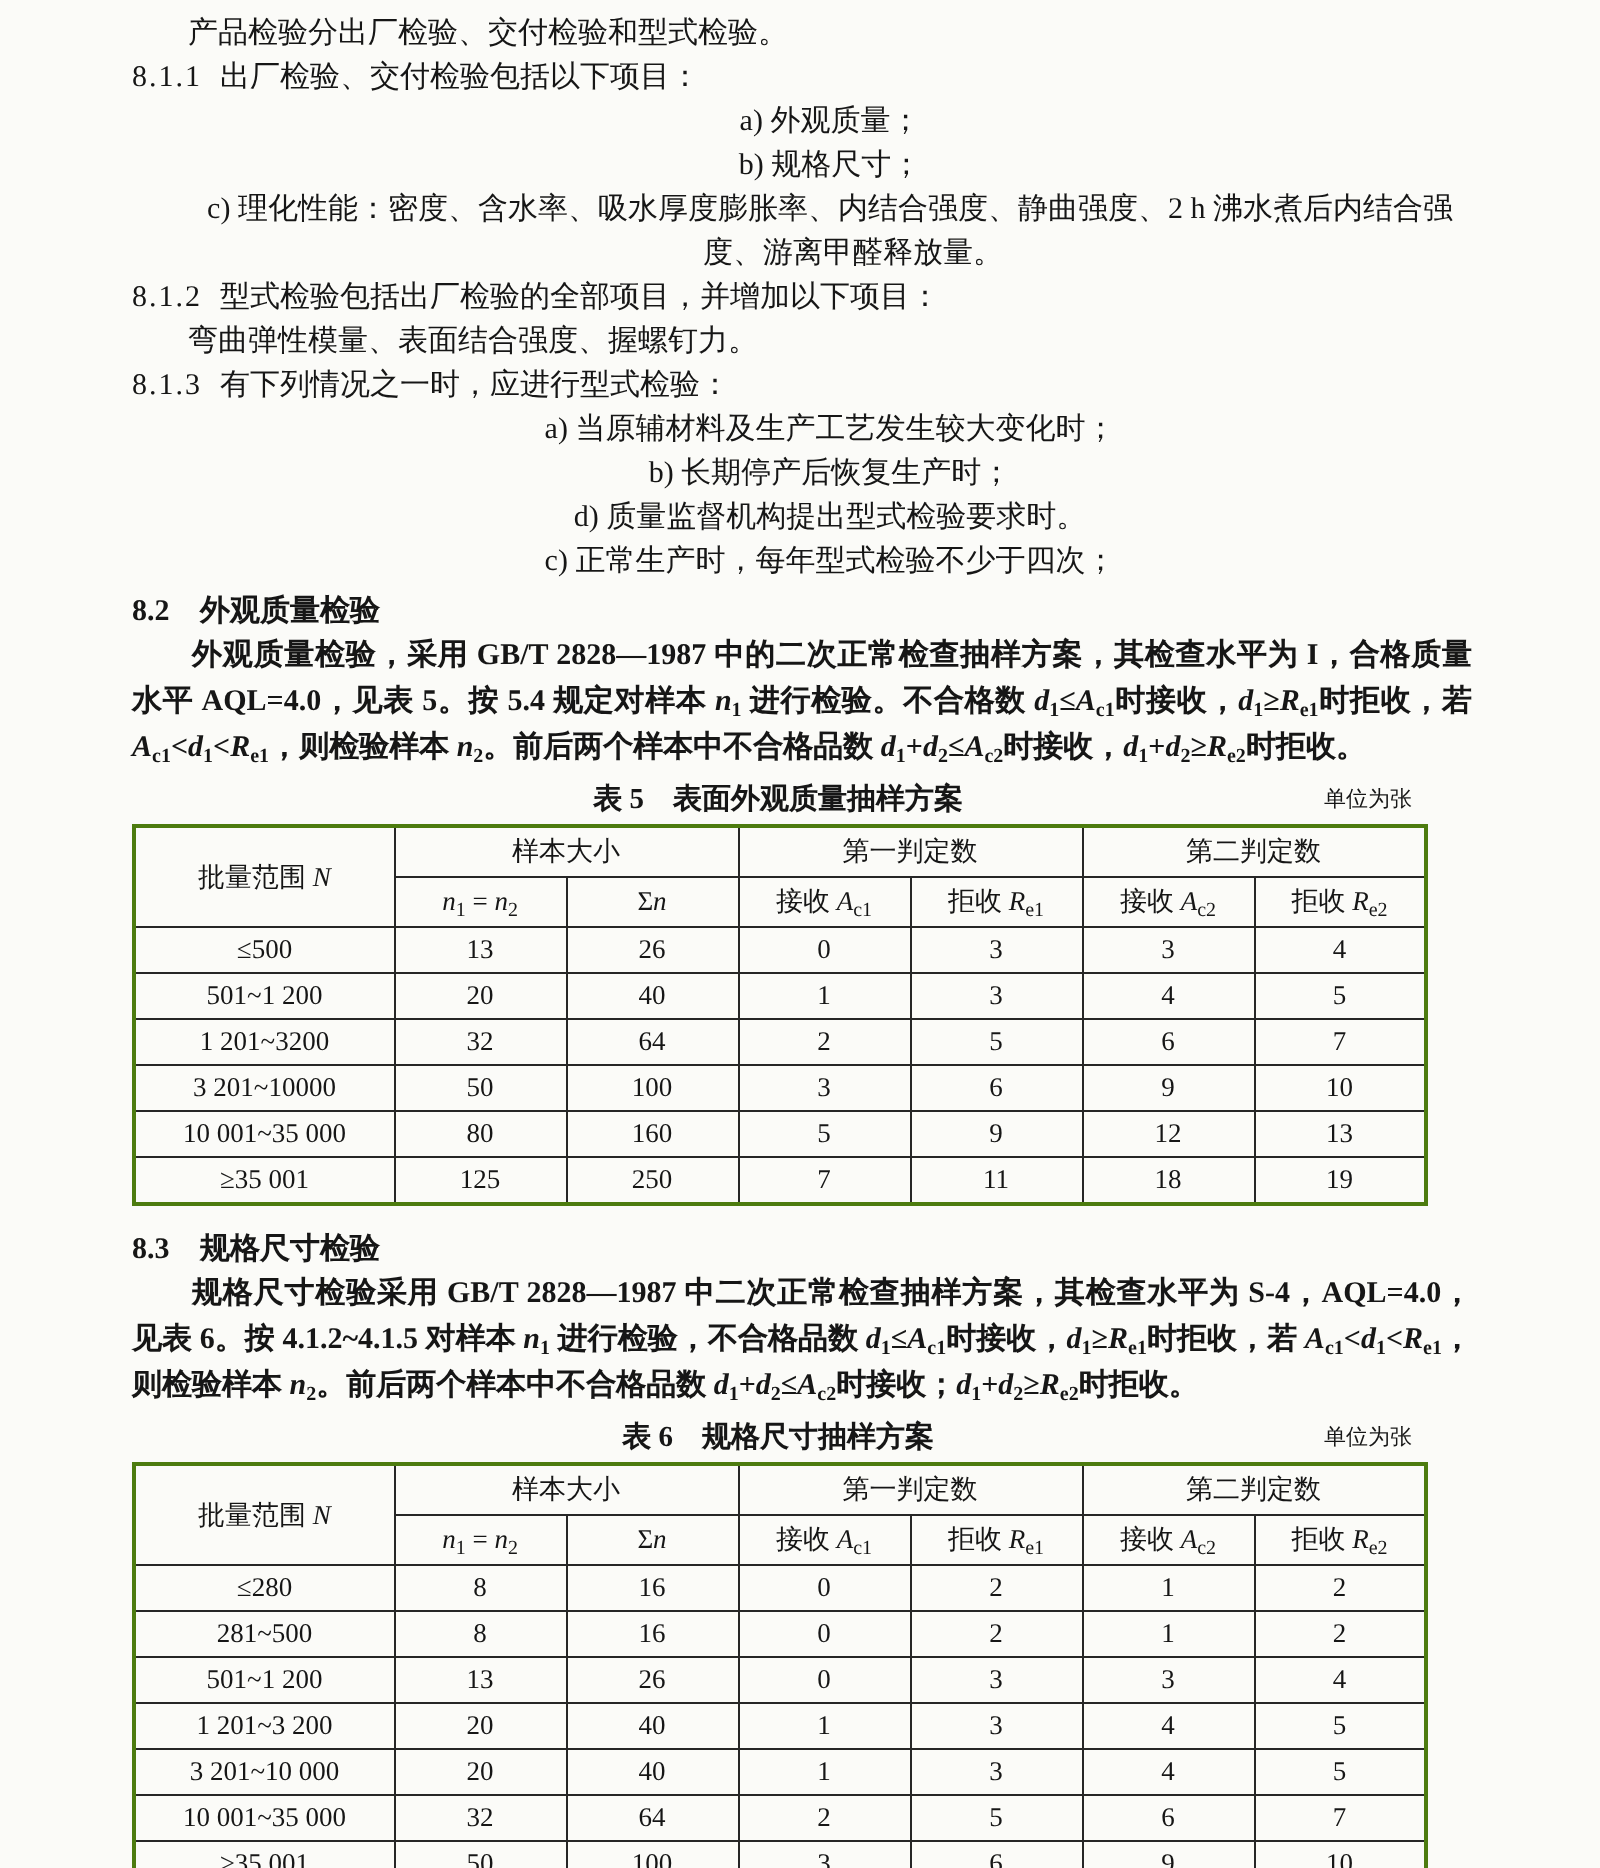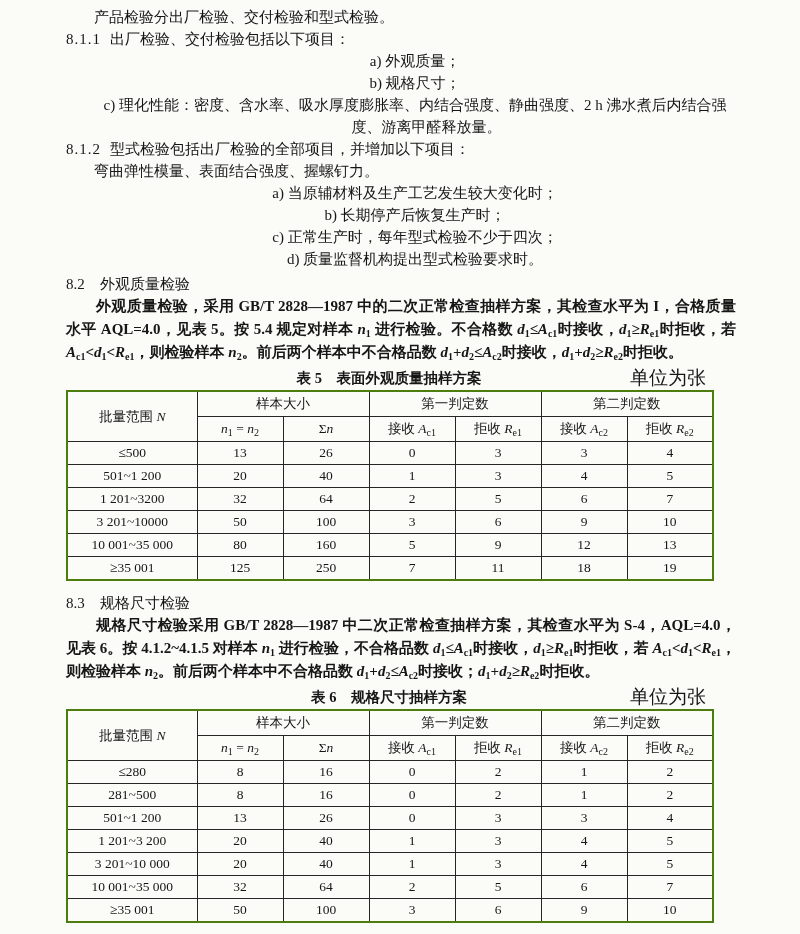--- a/index.html
+++ b/index.html
@@ -26,21 +26,21 @@
     font-size: 15px;
     line-height: 22px;
     padding-left: 23px;
     text-indent: -23px;
     white-space: normal;
     text-align: center;
   }
   .sec-head {
     margin: 3px 0 0 0;
     font-size: 15px;
-    font-weight: normal;
+    font-weight: bold;
     line-height: 22px;
   }
   .body-para {
     margin: 0;
     font-size: 15px;
     line-height: 23px;
     text-indent: 2em;
     text-align: justify;
     font-weight: bold;
   }
@@ -54,21 +54,21 @@
     margin: 5px 0 3px 0;
   }
   .tbl-caption {
     position: absolute; left: 0; right: 0;
     text-align: center;
     font-size: 14.5px; font-weight: bold;
     line-height: 18px;
   }
   .tbl-unit {
     position: absolute; right: 6px;
-    font-size: 19px; line-height: 18px; text-align: center;
+    font-size: 11px; line-height: 18px; text-align: center;
   }
   table.sampling {
     width: 646px;
     border-collapse: collapse;
     table-layout: fixed;
     border: 2px solid #4d7c0f;
   }
   table.sampling th, table.sampling td {
     border: 1px solid #262626;
     text-align: center;
@@ -89,25 +89,26 @@
 
   <p class="doc-line"><span class="cnum">8.1.1</span><span>出厂检验、交付检验包括以下项目：</span></p>
 
   <p class="list-item">a) 外观质量；</p>
   <p class="list-item">b) 规格尺寸；</p>
   <p class="list-item">c) 理化性能：密度、含水率、吸水厚度膨胀率、内结合强度、静曲强度、2 h 沸水煮后内结合强度、游离甲醛释放量。</p>
 
   <p class="doc-line"><span class="cnum">8.1.2</span><span>型式检验包括出厂检验的全部项目，并增加以下项目：</span></p>
   <p class="doc-line indent2">弯曲弹性模量、表面结合强度、握螺钉力。</p>
 
+  <p class="doc-line"><span class="cnum">8.1.3</span><span>有下列情况之一时，应进行型式检验：</span></p>
 
   <p class="list-item">a) 当原辅材料及生产工艺发生较大变化时；</p>
   <p class="list-item">b) 长期停产后恢复生产时；</p>
+  <p class="list-item">d) 质量监督机构提出型式检验要求时。</p>
   <p class="list-item">c) 正常生产时，每年型式检验不少于四次；</p>
-  <p class="list-item">d) 质量监督机构提出型式检验要求时。</p>
 
   <p class="sec-head"><span class="cnum-wide">8.2</span><span>外观质量检验</span></p>
 
   <p class="body-para"><span>外观质量检验，采用 GB/T 2828—1987 中的二次正常检查抽样方案，其检查水平为 I，合格质量水平 AQL=4.0，见表 5。按 5.4 规定对样本 </span><span class="v">n</span><span class="sb">1</span><span> 进行检验。不合格数 </span><span class="v">d</span><span class="sb">1</span><span>≤</span><span class="v">A</span><span class="sb">c1</span><span>时接收，</span><span class="v">d</span><span class="sb">1</span><span>≥</span><span class="v">R</span><span class="sb">e1</span><span>时拒收，若 </span><span class="v">A</span><span class="sb">c1</span><span>&lt;</span><span class="v">d</span><span class="sb">1</span><span>&lt;</span><span class="v">R</span><span class="sb">e1</span><span>，则检验样本 </span><span class="v">n</span><span class="sb">2</span><span>。前后两个样本中不合格品数 </span><span class="v">d</span><span class="sb">1</span><span>+</span><span class="v">d</span><span class="sb">2</span><span>≤</span><span class="v">A</span><span class="sb">c2</span><span>时接收，</span><span class="v">d</span><span class="sb">1</span><span>+</span><span class="v">d</span><span class="sb">2</span><span>≥</span><span class="v">R</span><span class="sb">e2</span><span>时拒收。</span></p>
 
   <div class="tbl-caption-row">
     <span class="tbl-caption">表 5　表面外观质量抽样方案</span>
     <span class="tbl-unit">单位为张</span>
   </div>
 

